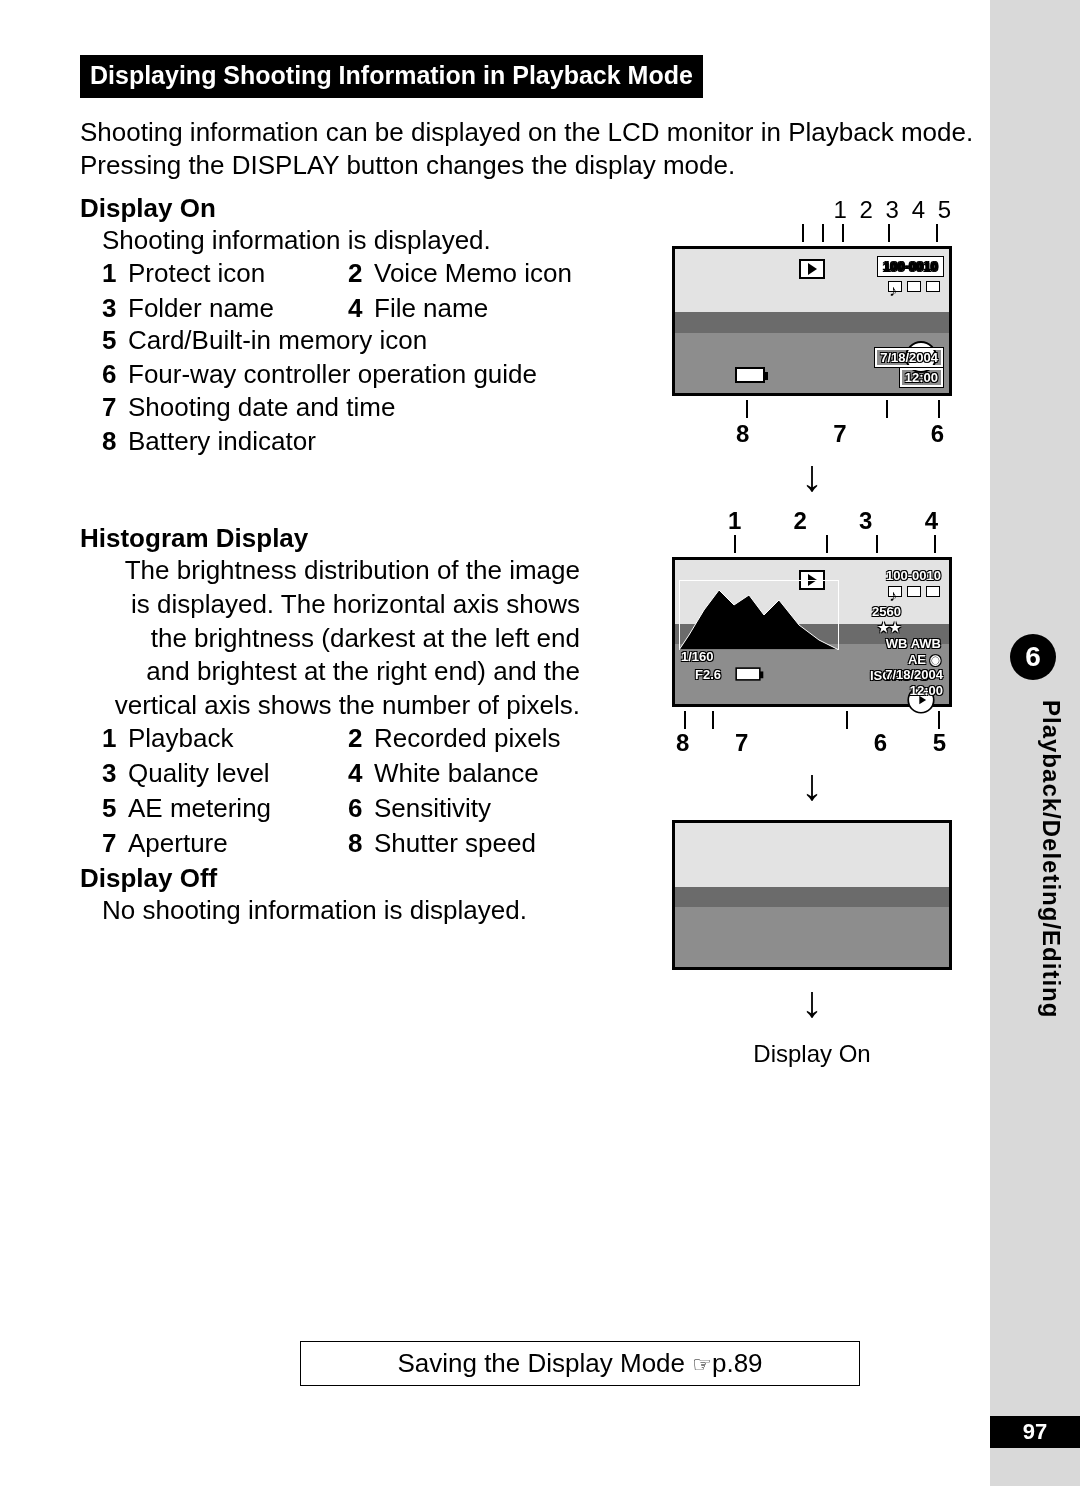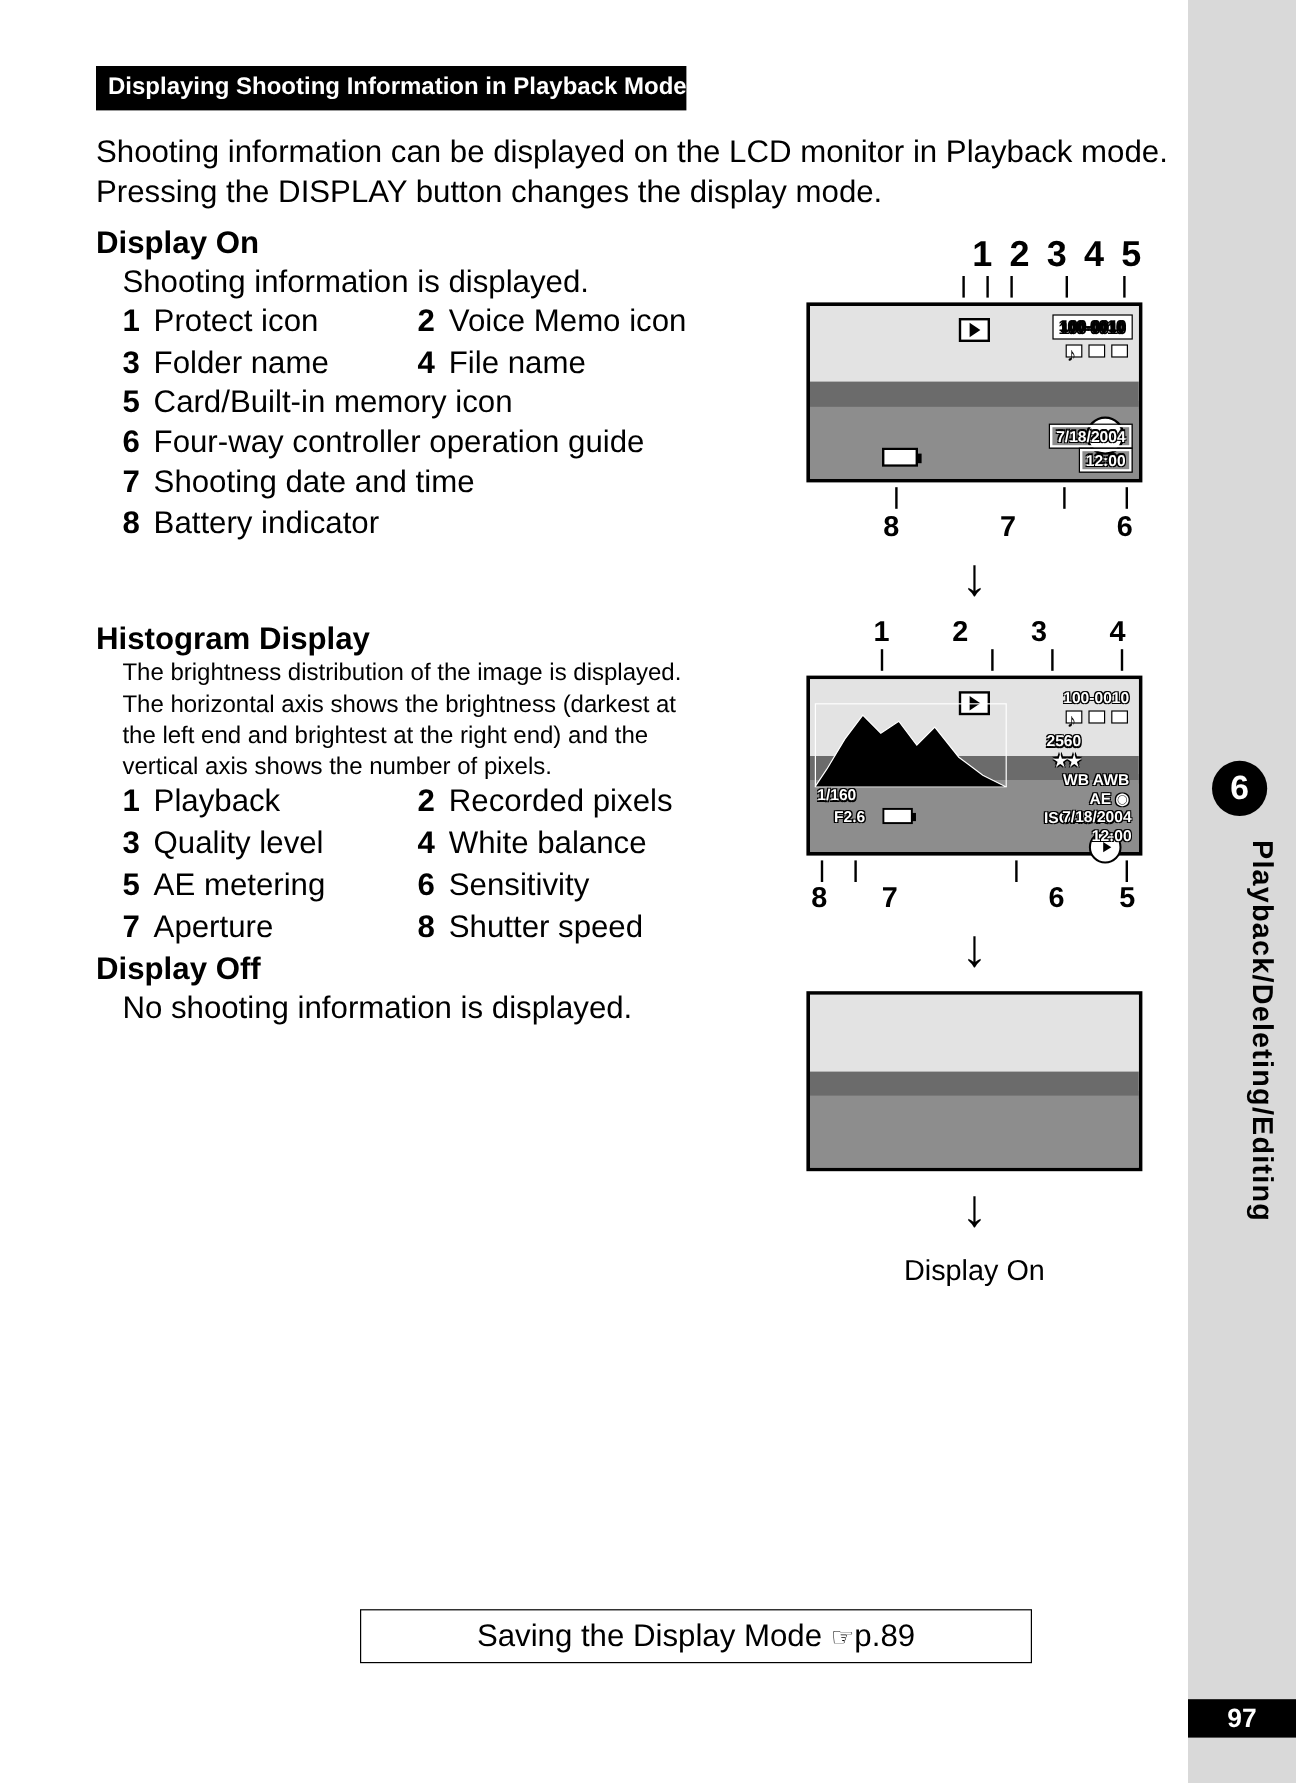--- a/index.html
+++ b/index.html
@@ -45,22 +45,22 @@
     position: absolute;
     right: 0; bottom: 38px;
     width: 90px; height: 32px;
     background: #000; color: #fff;
     font-weight: bold; font-size: 22px;
     display: flex; align-items: center; justify-content: center;
   }
   .title-bar {
     display: inline-block;
     background: #000; color: #fff;
-    font-weight: bold; font-size: 20px;
-    padding: 6px 0 8px 10px;
+    font-weight: bold; font-size: 25px;
+    padding: 6px 10px 8px 10px;
     margin-bottom: 18px;
   }
   .intro {
     font-size: 26px;
     line-height: 1.25;
     width: 900px;
     margin-bottom: 12px;
   }
   .sec-head {
     font-weight: bold; font-size: 26px;
@@ -68,21 +68,21 @@
   }
   .sec-text {
     font-size: 26px;
     padding-left: 22px;
     line-height: 1.3;
   }
   .num-grid { display: grid; grid-template-columns: 26px 220px 26px 220px; row-gap: 4px; font-size: 26px; padding-left: 22px;}
   .num-grid .n { font-weight: bold; }
   .num-list { padding-left:22px; font-size:26px; line-height:1.3;}
   .num-list span.n { font-weight:bold; display:inline-block; width:26px;}
-  .hist-text { font-size:20px; padding-left:22px; line-height:1.3; width:500px;}
+  .hist-text { font-size:26px; padding-left:22px; line-height:1.3; width:500px;text-align:right;}
   .fig-stack { position:absolute; right:120px; top:196px; width:296px; display:flex; flex-direction:column; align-items:center;}
   .lcd {
     width:280px; height:150px; border:3px solid #000; background:linear-gradient(#d5d5d5 0%, #bfbfbf 50%, #9a9a9a 100%); position:relative; margin:4px 0;
   }
   .lcd .sky { position:absolute; left:0; top:0; width:100%; height:55%; background:#e3e3e3;}
   .lcd .bldg { position:absolute; left:0; top:44%; width:100%; height:16%; background:#6b6b6b;}
   .lcd .grnd { position:absolute; left:0; top:58%; width:100%; height:42%; background:#8d8d8d;}
   .ov { position:absolute; font-size:13px; font-weight:bold; font-family:Arial; color:#fff; text-shadow:-1px -1px 0 #000,1px -1px 0 #000,-1px 1px 0 #000,1px 1px 0 #000;}
   .ov.box { border:2px solid #fff; outline:1px solid #000; padding:0 3px; color:#fff;}
   .play-ic { position:absolute; width:26px; height:20px; border:2px solid #000; background:#fff; display:flex; align-items:center; justify-content:center;}
@@ -157,21 +157,21 @@
     <div class="n">8</div>
       <div>Shutter speed</div>
   </div>
 
   
   <div class="sec-head">Display Off</div>
   <div class="sec-text">No shooting information is displayed.</div>
 
   
   <div class="fig-stack">
-    <div style="font-weight:bold;font-size:30px;align-self:flex-end;letter-spacing:3px;padding-right:6px;">1 2 3  4  5</div>
+    <div style="font-weight:normal;font-size:24px;align-self:flex-end;letter-spacing:3px;padding-right:6px;">1 2 3  4  5</div>
 
     <div style="position:relative;width:280px;height:18px;">
       <div class="leader" style="left:130px;top:0;width:2px;height:18px"></div>
       <div class="leader" style="left:150px;top:0;width:2px;height:18px"></div>
       <div class="leader" style="left:170px;top:0;width:2px;height:18px"></div>
       <div class="leader" style="left:216px;top:0;width:2px;height:18px"></div>
       <div class="leader" style="left:264px;top:0;width:2px;height:18px"></div>
     </div>
 
     <div class="lcd">

